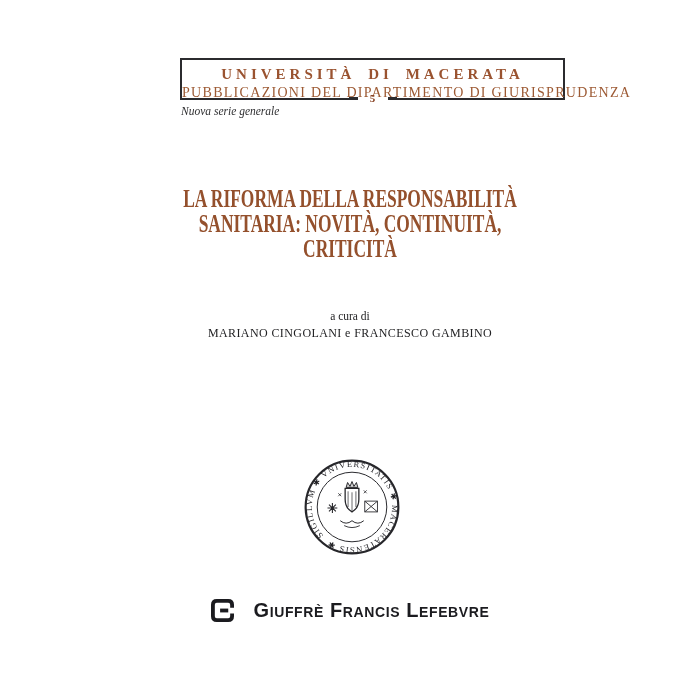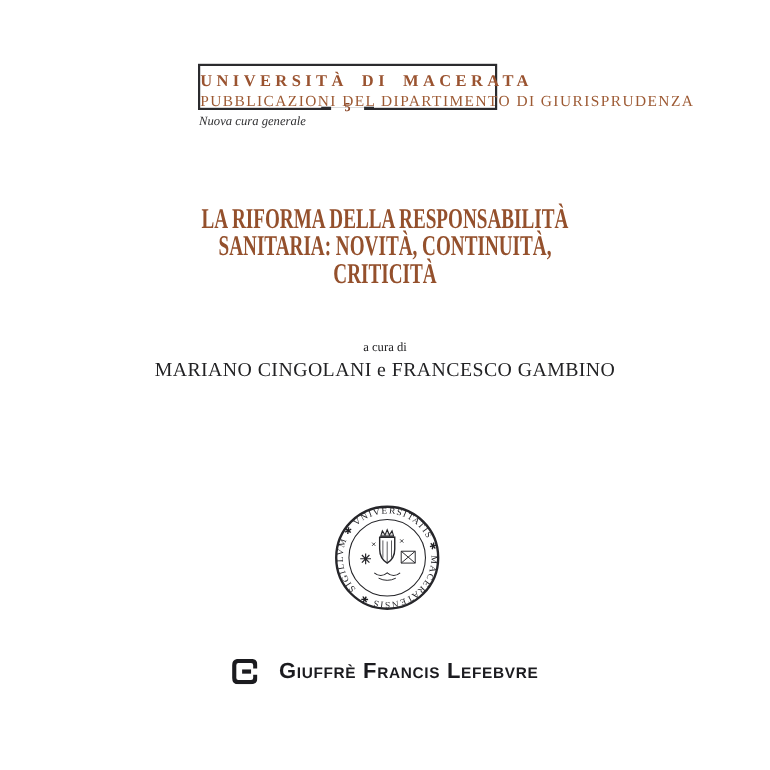--- a/index.html
+++ b/index.html
@@ -14,21 +14,21 @@
     background: #ffffff;
     font-family: "Liberation Serif", serif;
     overflow: hidden;
   }
 
   
   .header-box {
     position: absolute;
     left: 180px;
     top: 58px;
-    width: 272px;
+    width: 385px;
     height: 42px;
     box-sizing: border-box;
     border: 2px solid #2b2b2e;
     text-align: center;
   }
   .header-university {
     margin-top: 6px;
     font-size: 15px;
     font-weight: bold;
     letter-spacing: 4px;
@@ -104,21 +104,21 @@
     width: 700px;
     text-align: center;
     color: #222224;
   }
   .editors-prefix {
     font-size: 11.5px;
     margin-top: 19px;
   }
   .editors-names {
     margin-top: 4px;
-    font-size: 18px;
+    font-size: 12px;
     letter-spacing: 0.4px;
   }
 
   
   .seal-wrap {
     position: absolute;
     left: 303px;
     top: 458px;
     width: 98px;
     height: 98px;
@@ -153,21 +153,21 @@
   <div class="header-box">
     <div class="header-university">UNIVERSITÀ DI MACERATA</div>
     <div class="header-department">PUBBLICAZIONI DEL DIPARTIMENTO DI GIURISPRUDENZA</div>
     <div class="series-gap">
       <span class="dash left"></span>
       <span class="dash right"></span>
       <span class="volume-number">5</span>
     </div>
   </div>
 
-  <div class="series-note">Nuova cura generale</div>
+  <div class="series-note">Nuova serie generale</div>
 
   <div class="book-title">
     <div>LA RIFORMA DELLA RESPONSABILITÀ</div>
     <div>SANITARIA: NOVITÀ, CONTINUITÀ,</div>
     <div>CRITICITÀ</div>
   </div>
 
   <div class="editors-block">
     <div class="editors-prefix">a cura di</div>
     <div class="editors-names">MARIANO CINGOLANI e FRANCESCO GAMBINO</div>

